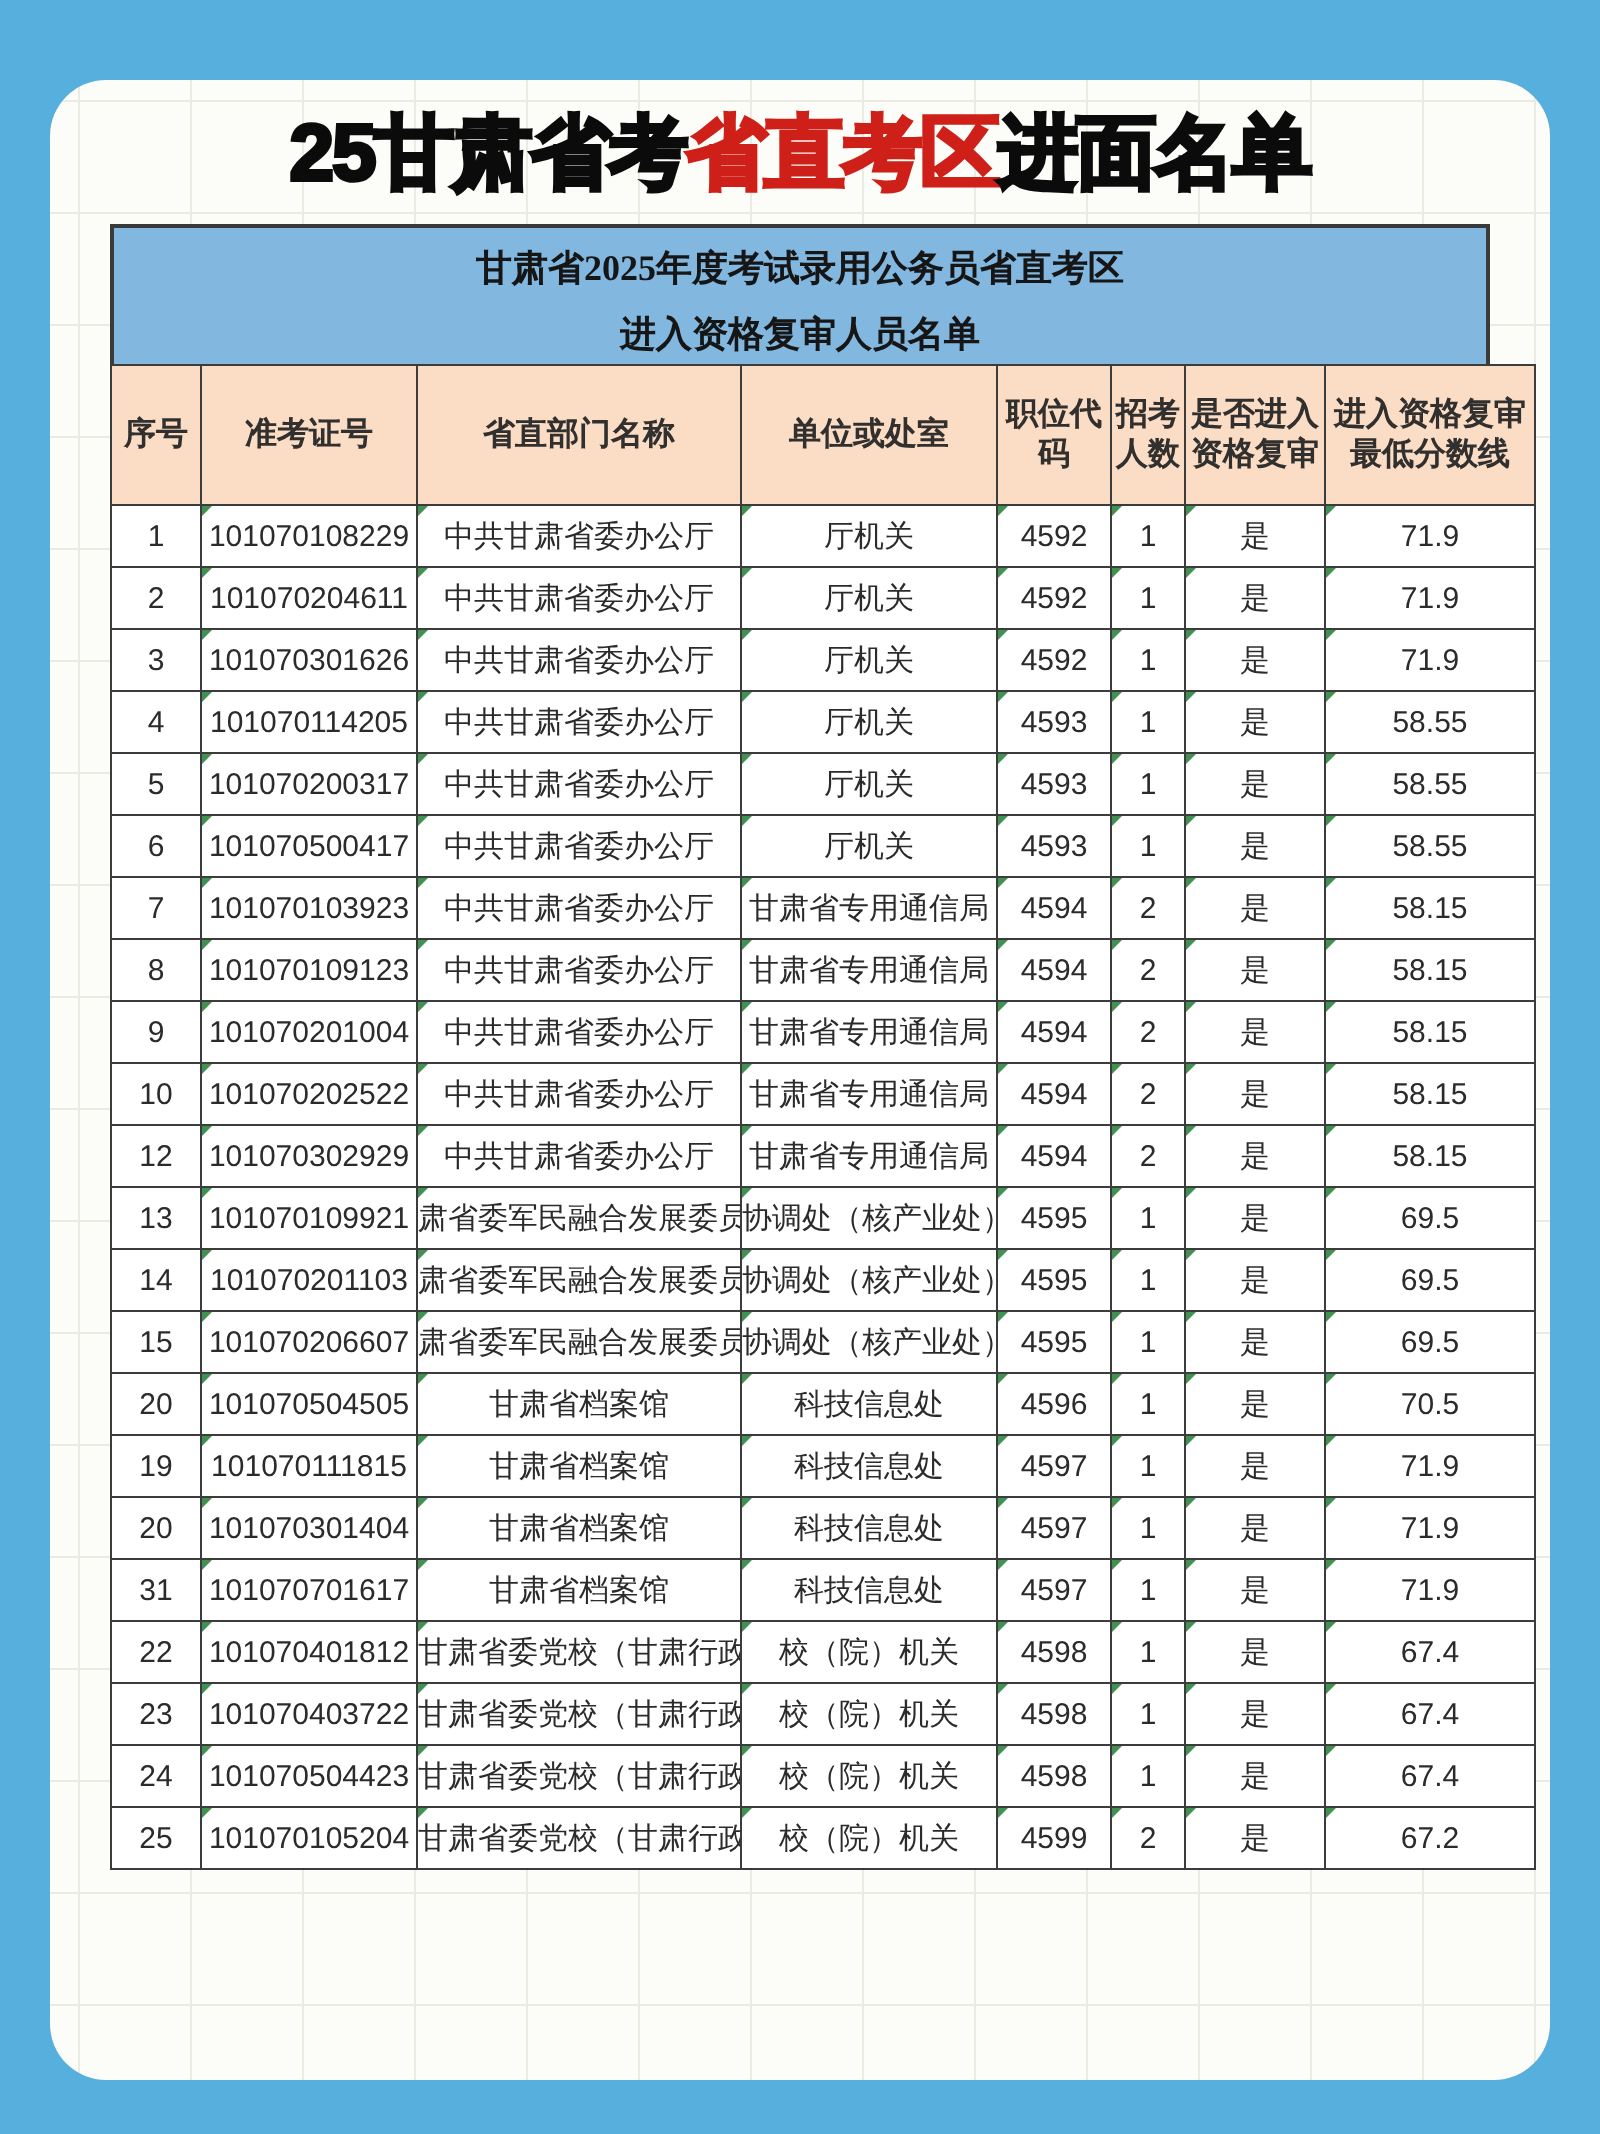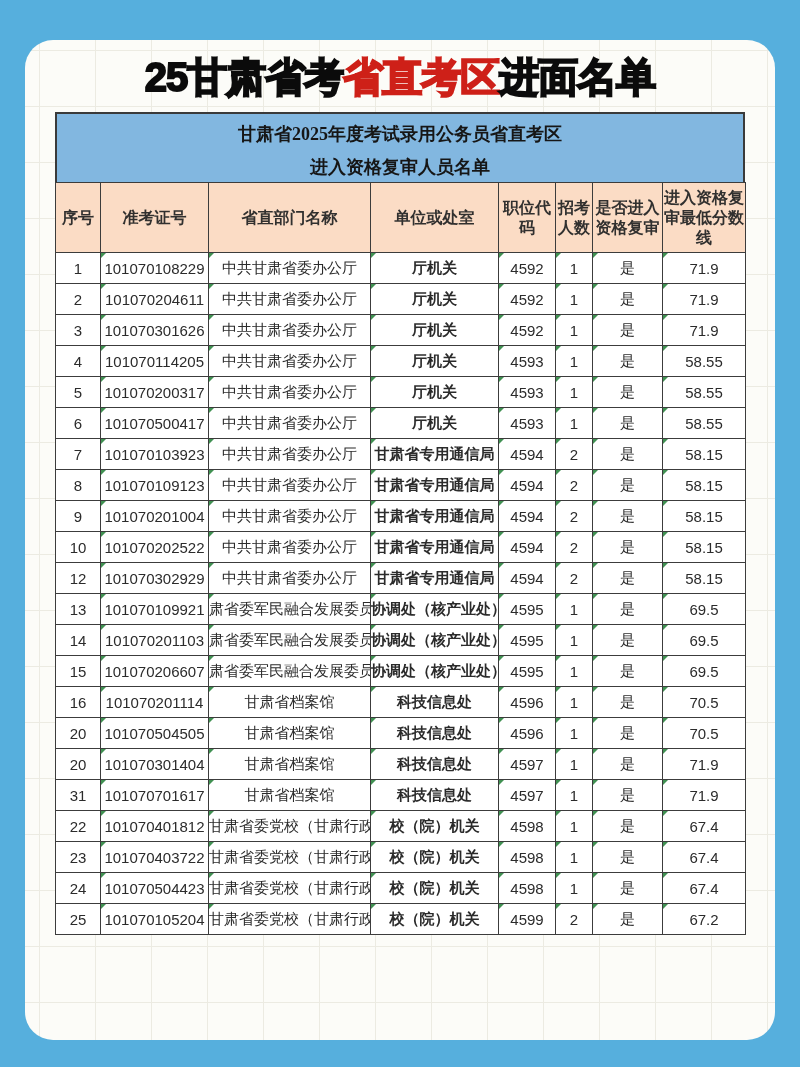--- a/index.html
+++ b/index.html
@@ -82,25 +82,25 @@
     height: 31px;
     background: #FFFFFF;
     font-size: 15px;
     color: #2B2B2B;
     white-space: nowrap;
   }
   
   .c0 { width: 45px; }
   .c1 { width: 108px; }
   .c2 { width: 162px; }
-  .c3 { width: 128px; font-weight: bold; }
+  .c3 { width: 128px; }
   .c4 { width: 57px; }
   .c5 { width: 37px; }
   .c6 { width: 70px; }
-  .c7 { width: 83px; }
+  .c7 { width: 105px; }
   td.c1 { font-size: 15px; letter-spacing: 0; }
   td.c2, td.c3 { font-size: 13px; }
   td.c6 { font-size: 14px; }
   
   td.tri::before {
     content: "";
     position: absolute;
     top: 0; left: 0;
     width: 0; height: 0;
     border-top: 5px solid #1E7E34;
@@ -269,40 +269,40 @@
             <td class="c0">15</td>
             <td class="c1 tri">101070206607</td>
             <td class="c2 tri">肃省委军民融合发展委员会</td>
             <td class="c3 tri">协调处（核产业处）</td>
             <td class="c4 tri">4595</td>
             <td class="c5 tri">1</td>
             <td class="c6 tri">是</td>
             <td class="c7 tri">69.5</td>
           </tr>
           <tr>
-            <td class="c0">16</td>
-            <td class="c1 tri">101070201114</td>
-            <td class="c2 tri">甘肃省档案馆</td>
-            <td class="c3 tri">科技信息处</td>
-            <td class="c4 tri">4596</td>
-            <td class="c5 tri">1</td>
-            <td class="c6 tri">是</td>
-            <td class="c7 tri">70.5</td>
-          </tr>
-          <tr>
             <td class="c0">20</td>
             <td class="c1 tri">101070504505</td>
             <td class="c2 tri">甘肃省档案馆</td>
             <td class="c3 tri">科技信息处</td>
             <td class="c4 tri">4596</td>
             <td class="c5 tri">1</td>
             <td class="c6 tri">是</td>
             <td class="c7 tri">70.5</td>
           </tr>
           <tr>
+            <td class="c0">19</td>
+            <td class="c1 tri">101070111815</td>
+            <td class="c2 tri">甘肃省档案馆</td>
+            <td class="c3 tri">科技信息处</td>
+            <td class="c4 tri">4597</td>
+            <td class="c5 tri">1</td>
+            <td class="c6 tri">是</td>
+            <td class="c7 tri">71.9</td>
+          </tr>
+          <tr>
             <td class="c0">20</td>
             <td class="c1 tri">101070301404</td>
             <td class="c2 tri">甘肃省档案馆</td>
             <td class="c3 tri">科技信息处</td>
             <td class="c4 tri">4597</td>
             <td class="c5 tri">1</td>
             <td class="c6 tri">是</td>
             <td class="c7 tri">71.9</td>
           </tr>
           <tr>

